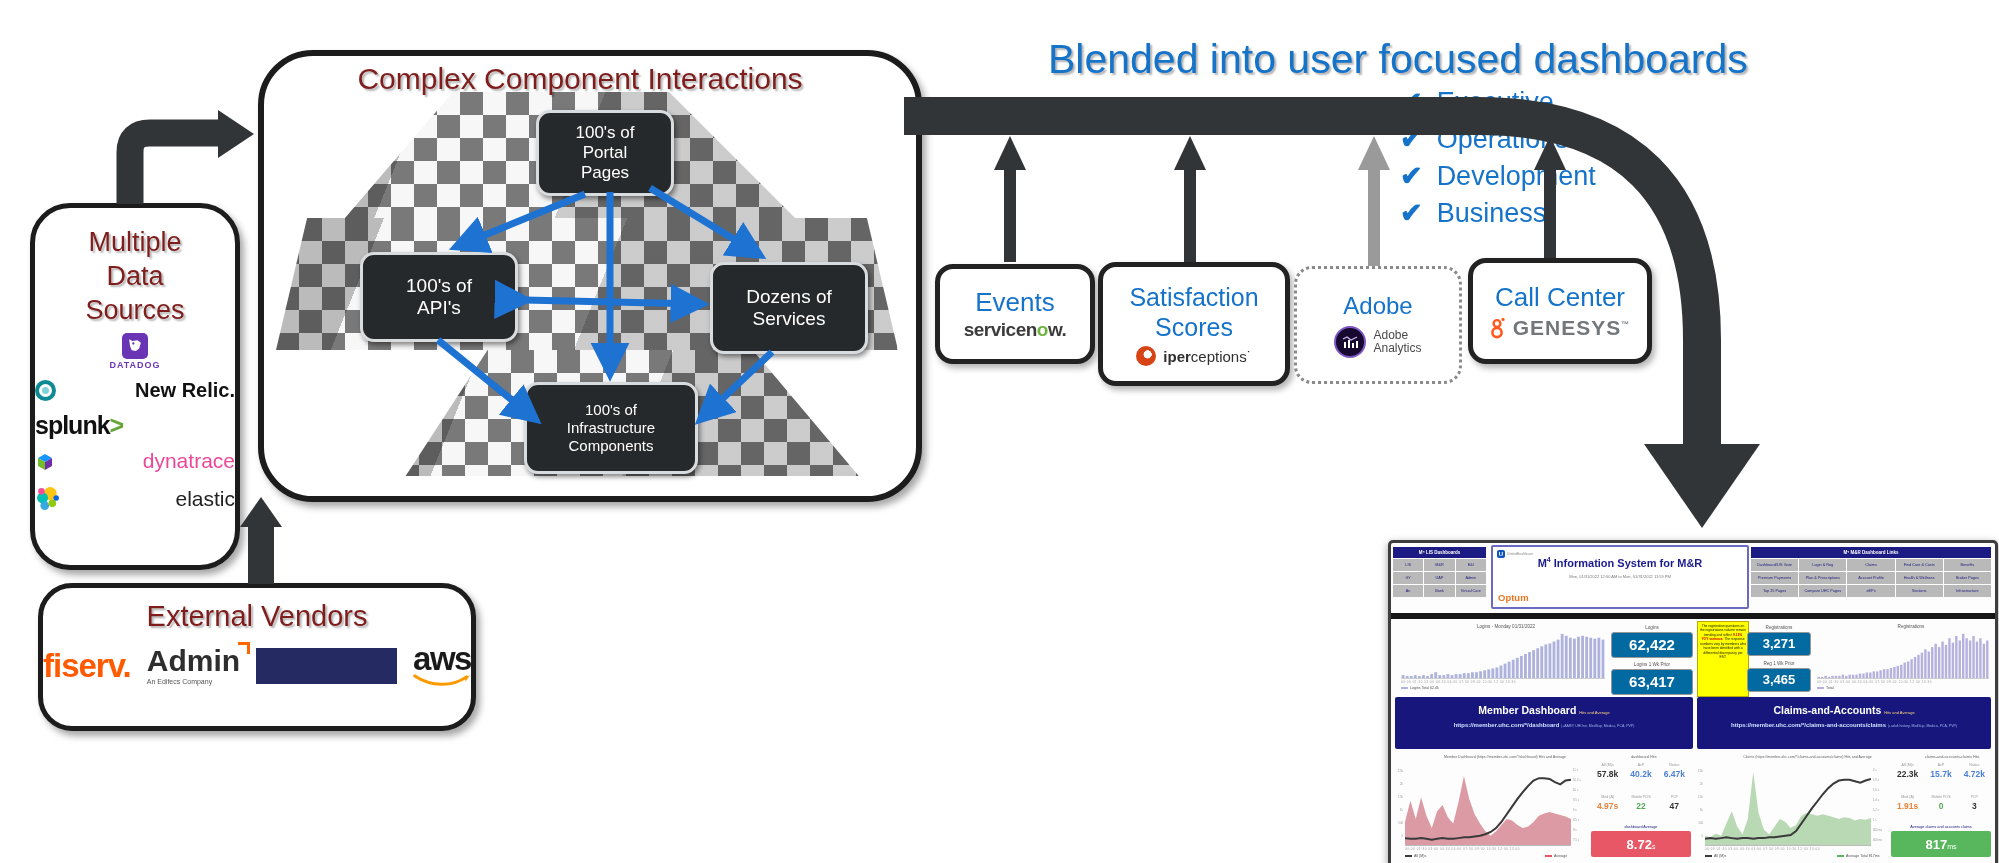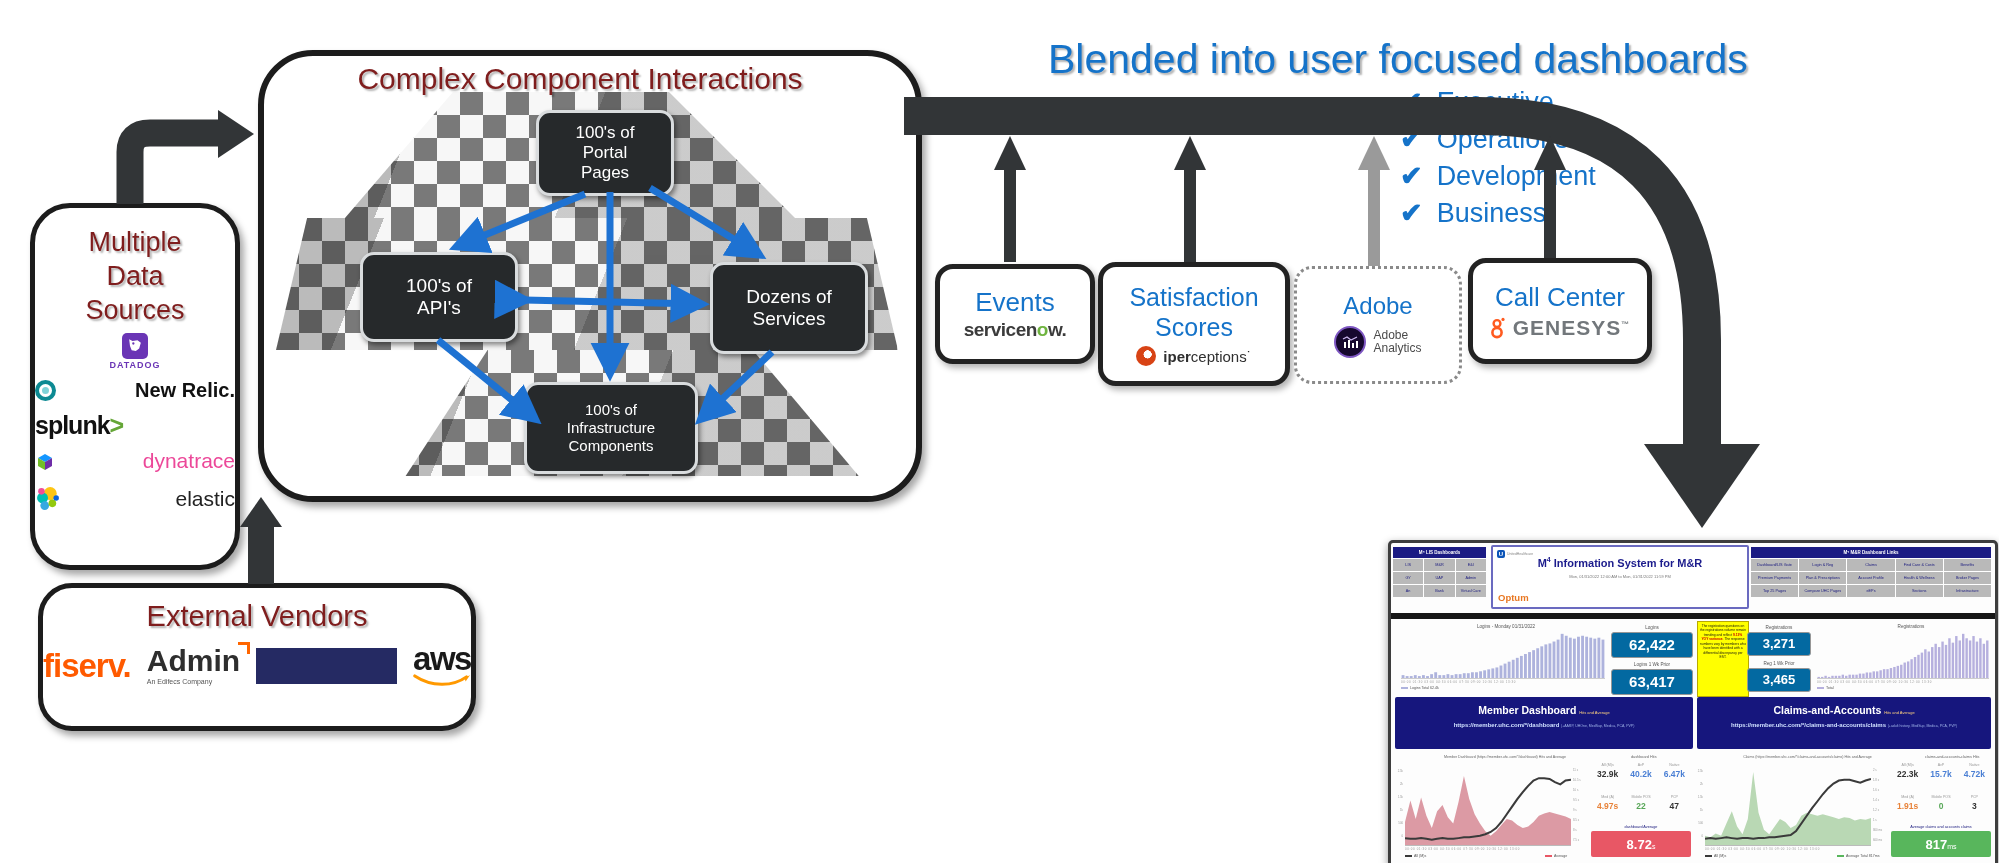--- a/index.html
+++ b/index.html
@@ -490,21 +490,21 @@
         <span>11 s</span><br><span>10.5 s</span><br><span>10 s</span><br><span>9.5 s</span><br><span>9 s</span><br><span>8.5 s</span><br><span>8 s</span><br><span>7.5 s</span>
       </div>
       <div class="abs xticks" style="left:10px;top:94px;width:166px;">00:00  01:30  03:00  04:30  06:00  07:30  09:00  10:30  12:00  13:00</div>
       <div class="abs legend" style="left:10px;top:101px;"><span class="dashline" style="background:#3a3a3a;"></span><span>All (M)s</span></div>
       <div class="abs legend" style="left:150px;top:101px;"><span class="dashline" style="background:#e85765;"></span><span>Average</span></div>
 
       <div class="abs" style="left:196px;top:10px;width:100px;display:grid;grid-template-columns:repeat(3,1fr);row-gap:2px;">
         <div class="mlabel">All (M)s</div>
         <div class="mlabel">AvP</div>
         <div class="mlabel">Native</div>
-        <div class="mval m-dark">32.9k</div>
+        <div class="mval m-dark">57.8k</div>
         <div class="mval m-blue">40.2k</div>
         <div class="mval m-blue">6.47k</div>
       </div>
       <div class="abs" style="left:196px;top:42px;width:100px;display:grid;grid-template-columns:repeat(3,1fr);row-gap:2px;">
         <div class="mlabel">Med (A)</div>
         <div class="mlabel">Mobile POS</div>
         <div class="mlabel">PCP</div>
         <div class="mval m-orange">4.97s</div>
         <div class="mval m-green">22</div>
         <div class="mval m-dark">47</div>

